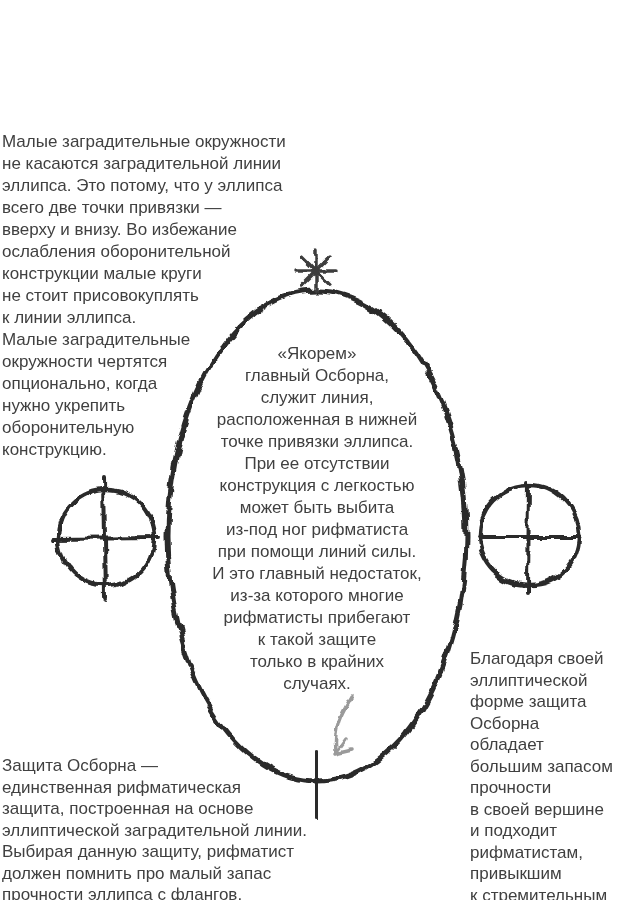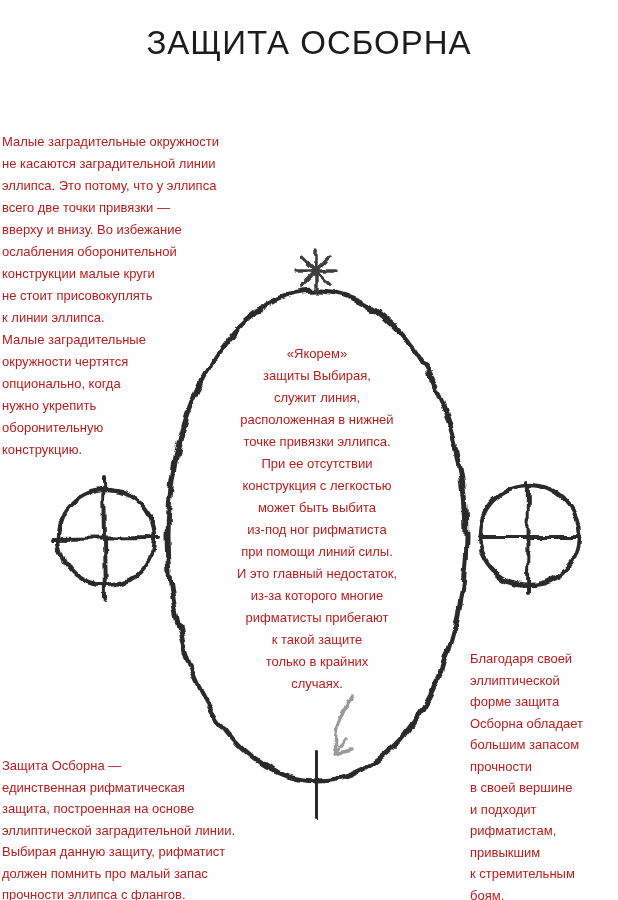--- a/index.html
+++ b/index.html
@@ -23,44 +23,43 @@
     width: 618px;
     text-align: center;
     font-size: 33px;
     letter-spacing: 1px;
     font-weight: normal;
     color: #1c1c1c;
     white-space: pre-line;
   }
   .note {
     position: absolute;
-    font-size: 13px;
+    font-size: 17px;
     line-height: 22px;
     white-space: pre-line;
-    color: #b91c1c;
+    color: #404040;
   }
   .note-top-left   { left: 2px;   top: 131px; width: 315px; text-align: left; }
   .note-top-right  { right: 4px;  top: 137px; width: 290px; text-align: right; }
   .note-center     { left: 167px; top: 343px; width: 300px; text-align: center; }
   .note-bottom-left  { left: 2px;   top: 755px; width: 345px; text-align: left; line-height: 21.5px; }
   .note-bottom-right { left: 470px; top: 648px; width: 146px; text-align: left; line-height: 21.5px; }
   .diagram-svg {
     position: absolute;
     left: 0;
     top: 0;
     width: 618px;
     height: 900px;
   }
 </style>
 </head>
 <body>
 
 <div class="page">
 
-  <h1 class="title">ЗАЩИТА ОСБОРНА</h1>
 
   <svg class="diagram-svg" viewBox="0 0 618 900" xmlns="http://www.w3.org/2000/svg">
     <defs>
       <filter id="roughen" x="-15%" y="-15%" width="130%" height="130%">
         <feTurbulence type="fractalNoise" baseFrequency="0.045" numOctaves="4" seed="11" result="noise"></feTurbulence>
         <feDisplacementMap in="SourceGraphic" in2="noise" scale="9" xChannelSelector="R" yChannelSelector="G"></feDisplacementMap>
       </filter>
       <filter id="roughen-fine" x="-25%" y="-25%" width="150%" height="150%">
         <feTurbulence type="fractalNoise" baseFrequency="0.09" numOctaves="3" seed="4" result="noise2"></feTurbulence>
         <feDisplacementMap in="SourceGraphic" in2="noise2" scale="5" xChannelSelector="R" yChannelSelector="G"></feDisplacementMap>
@@ -112,21 +111,21 @@
 к линии эллипса.
 Малые заградительные
 окружности чертятся
 опционально, когда
 нужно укрепить
 оборонительную
 конструкцию.</div>
 
 
   <div class="note note-center">«Якорем»
-защиты Выбирая,
+главный Осборна,
 служит линия,
 расположенная в нижней
 точке привязки эллипса.
 При ее отсутствии
 конструкция с легкостью
 может быть выбита
 из-под ног рифматиста
 при помощи линий силы.
 И это главный недостаток,
 из-за которого многие

